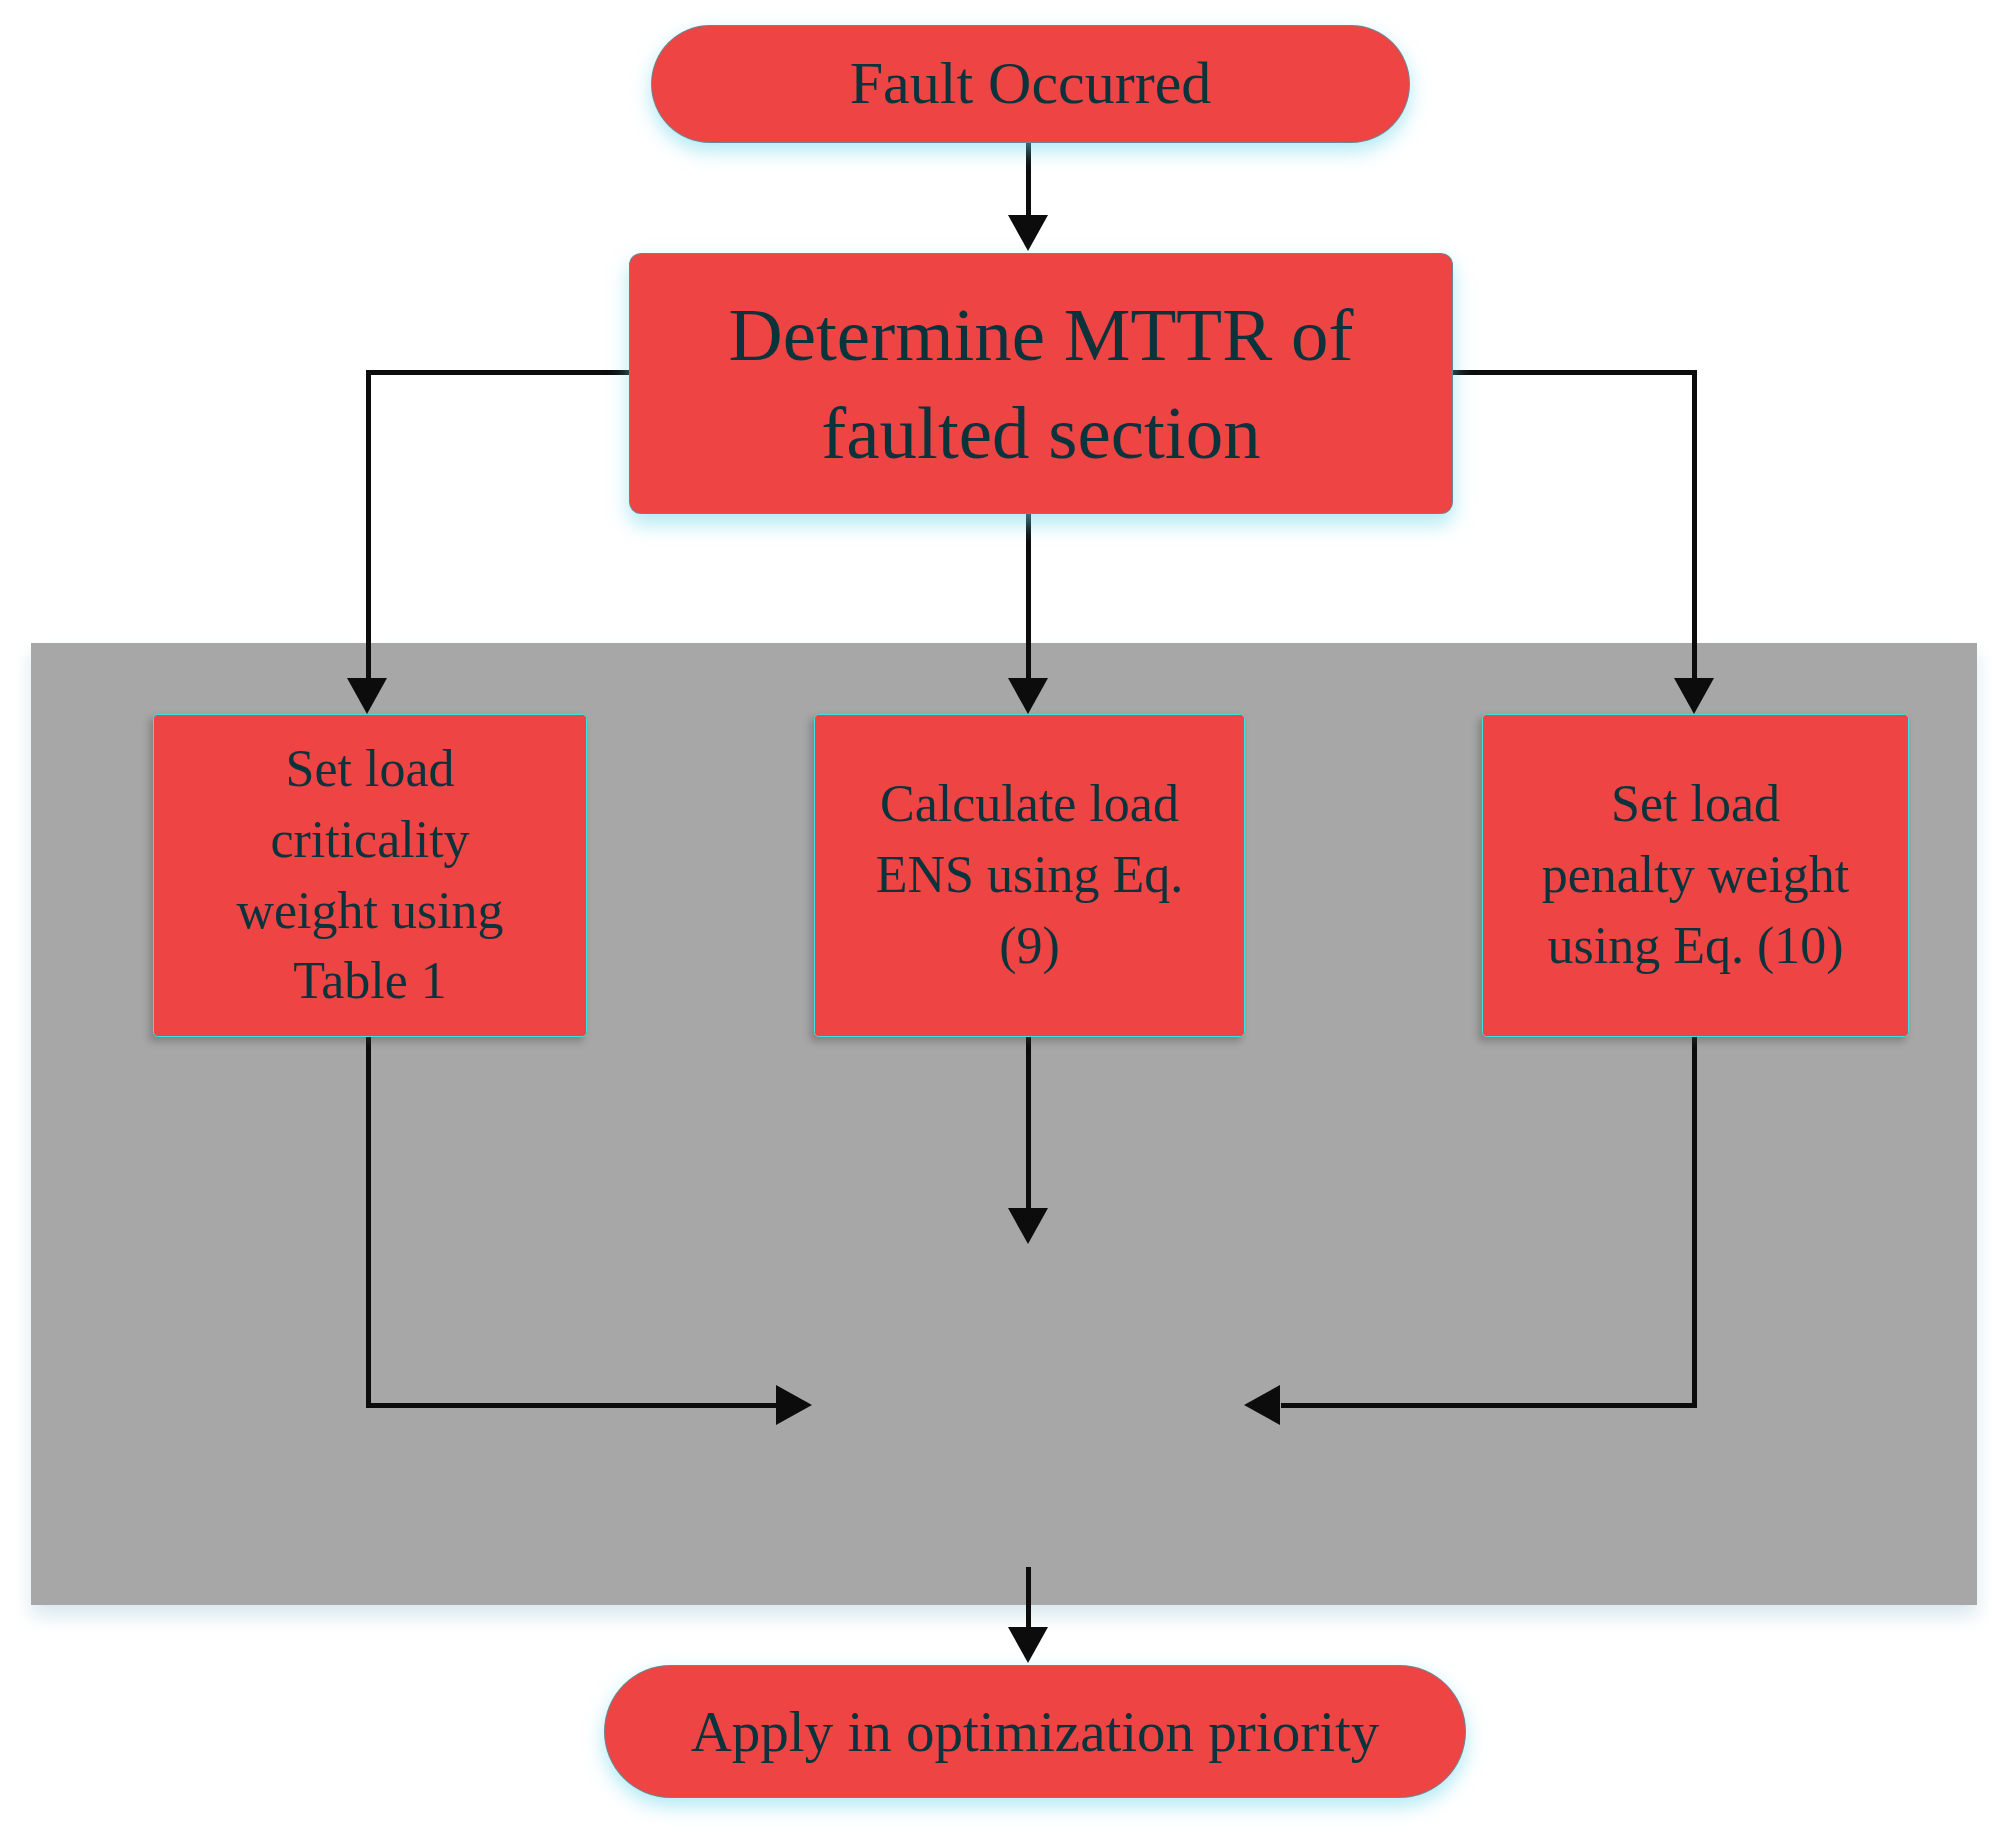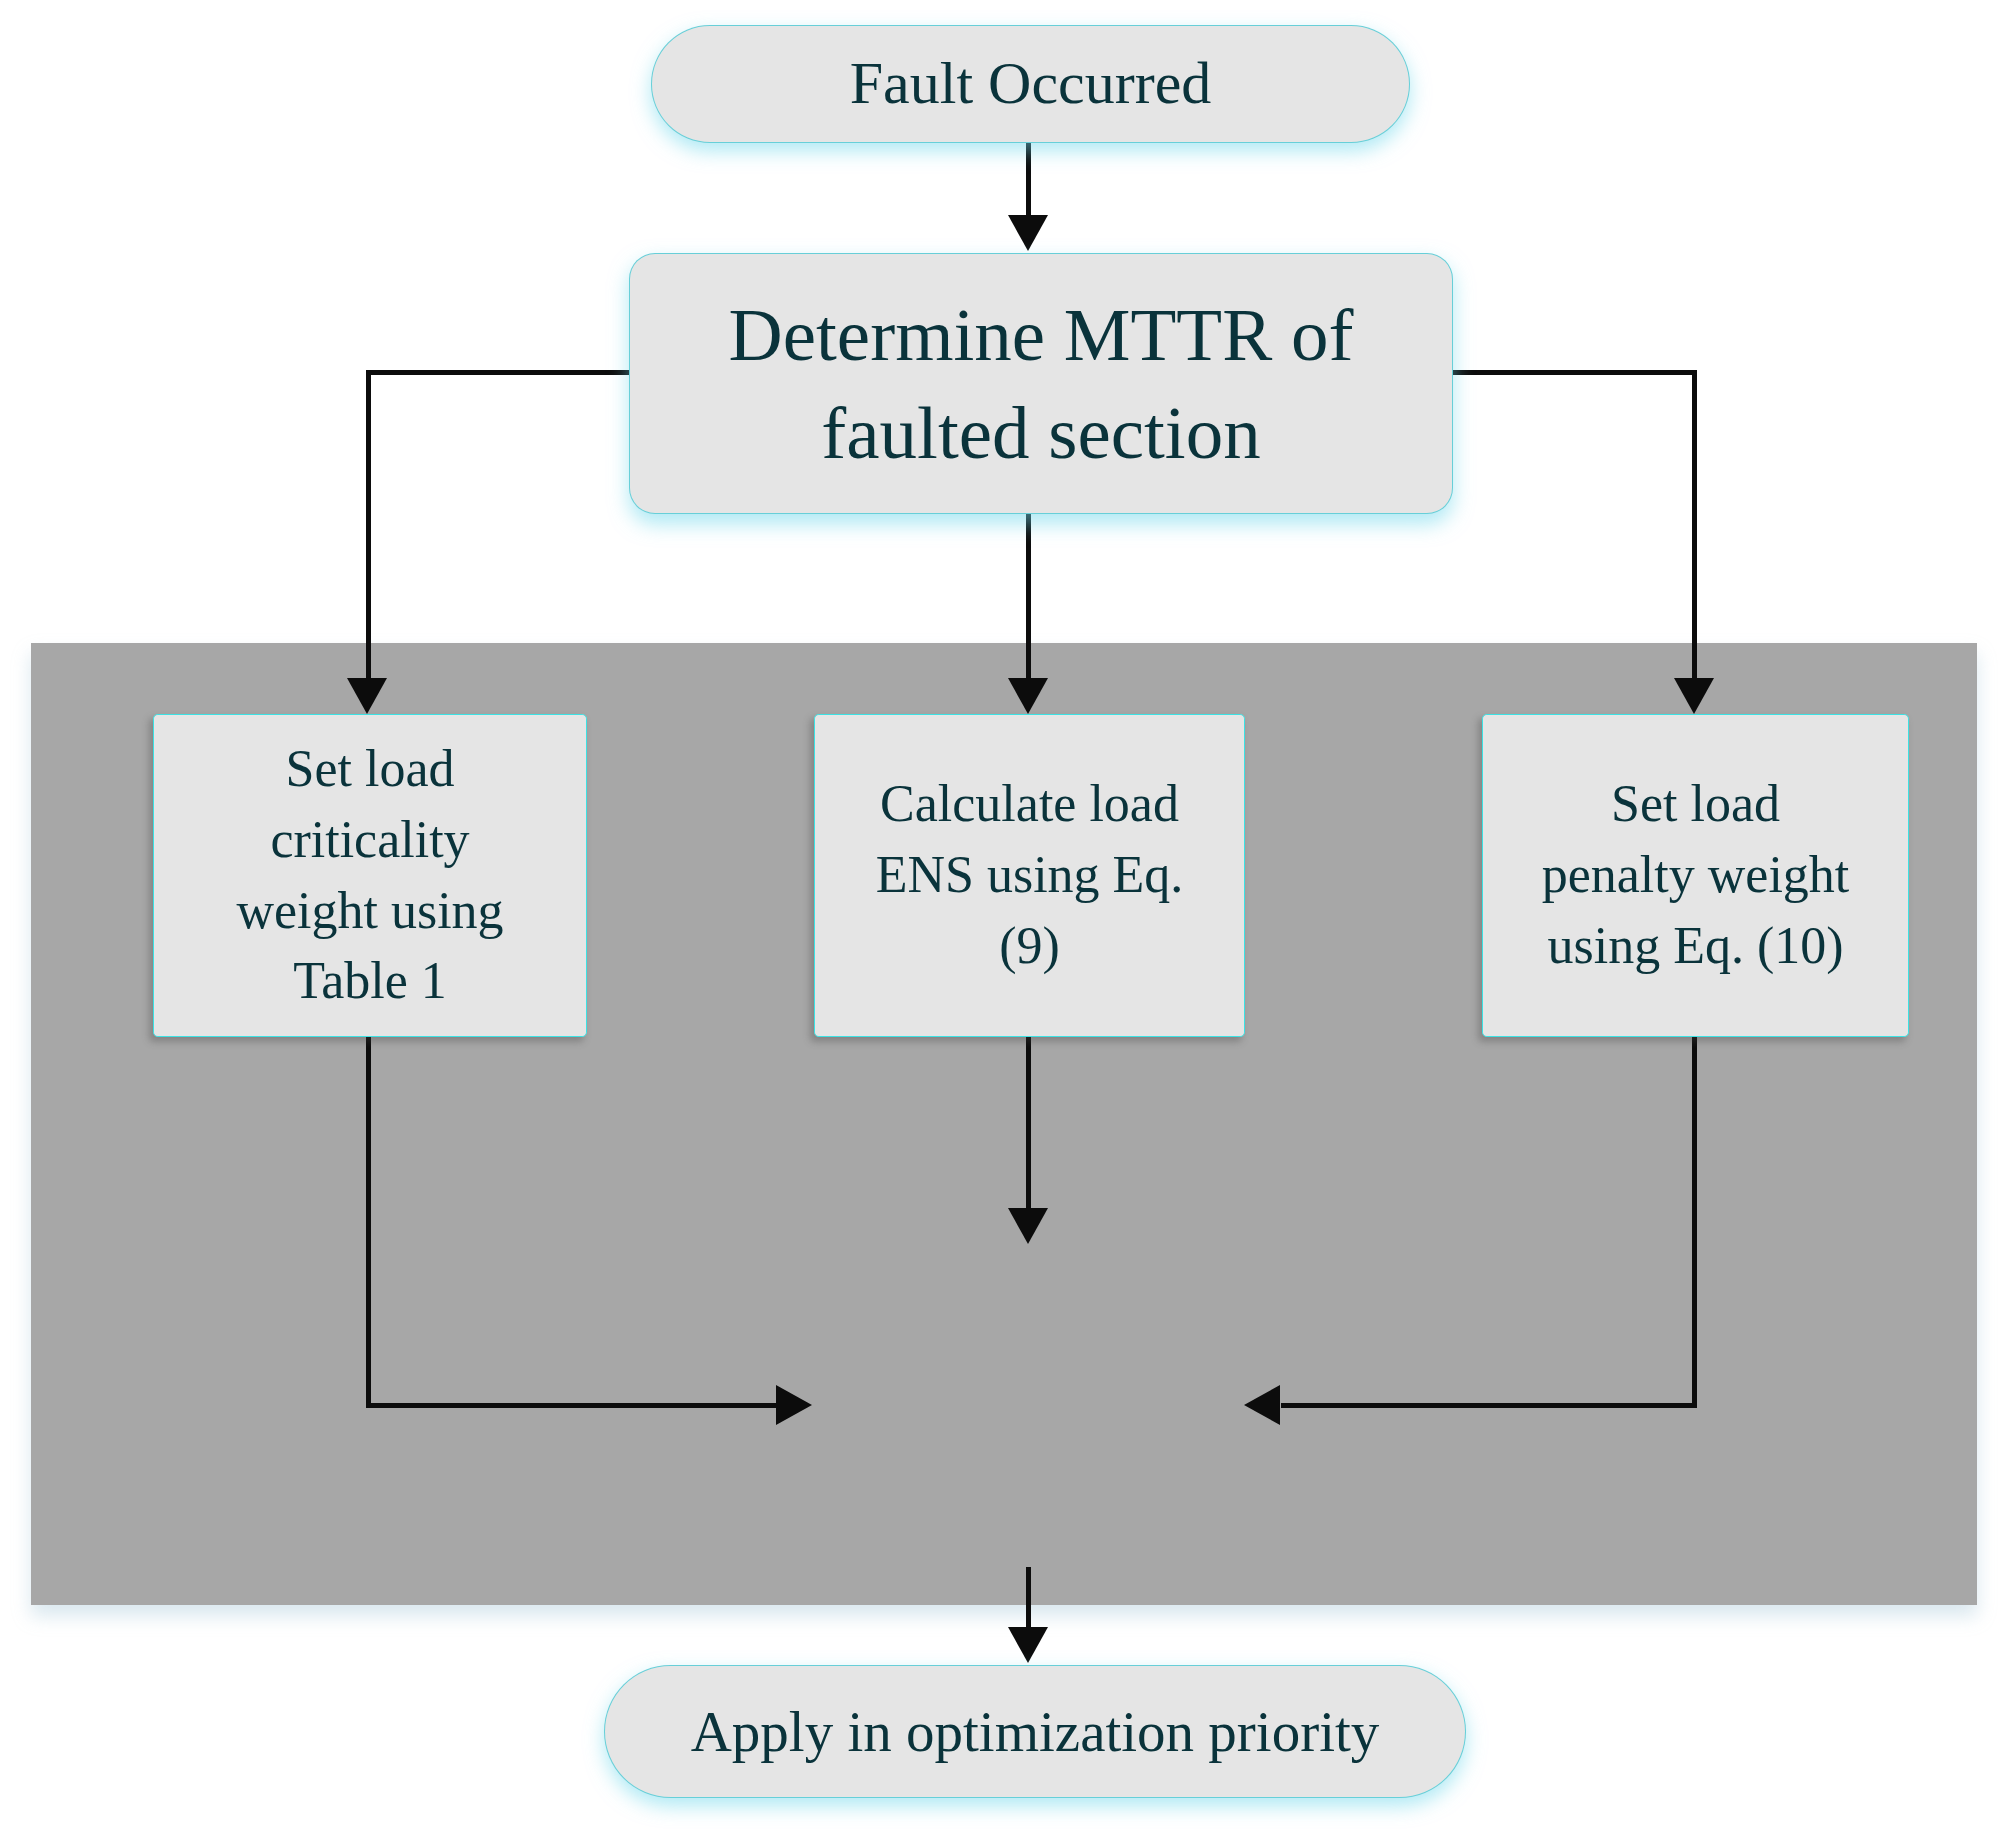--- a/index.html
+++ b/index.html
@@ -23,34 +23,34 @@
     height: 962px;
     background: #a7a7a7;
     box-shadow: 0 11px 17.3px rgba(150, 190, 210, 0.35);
   }
   .node {
     position: absolute;
     display: flex;
     align-items: center;
     justify-content: center;
     text-align: center;
-    background: #e5e5e5;
+    background: #ef4444;
     color: #0a333b;
     white-space: pre-line;
     line-height: 1.36;
     z-index: 3;
     font-family: Liberation Serif, serif;
   }
   .pill {
     border-radius: 71px;
     border: 1.6px solid rgba(0, 190, 205, 0.55);
     box-shadow: 0 7.9px 19px rgba(110, 215, 235, 0.55);
   }
   .rrect {
-    border-radius: 26px;
+    border-radius: 12px;
     border: 1.6px solid rgba(0, 190, 205, 0.55);
     box-shadow: 0 9.4px 20.4px rgba(110, 215, 235, 0.55);
   }
   .rect {
     border-radius: 4.7px;
     border: 1.6px solid #3be2e4;
     box-shadow: -3.1px 4.7px 7.9px rgba(70, 70, 70, 0.35);
   }
   #node-fault    { left: 651px;  top: 25px;   width: 757px;  height: 116px; font-size: 60px; }
   #node-mttr     { left: 629px;  top: 253px;  width: 822px; height: 259px; font-size: 75px; line-height: 1.30; }

